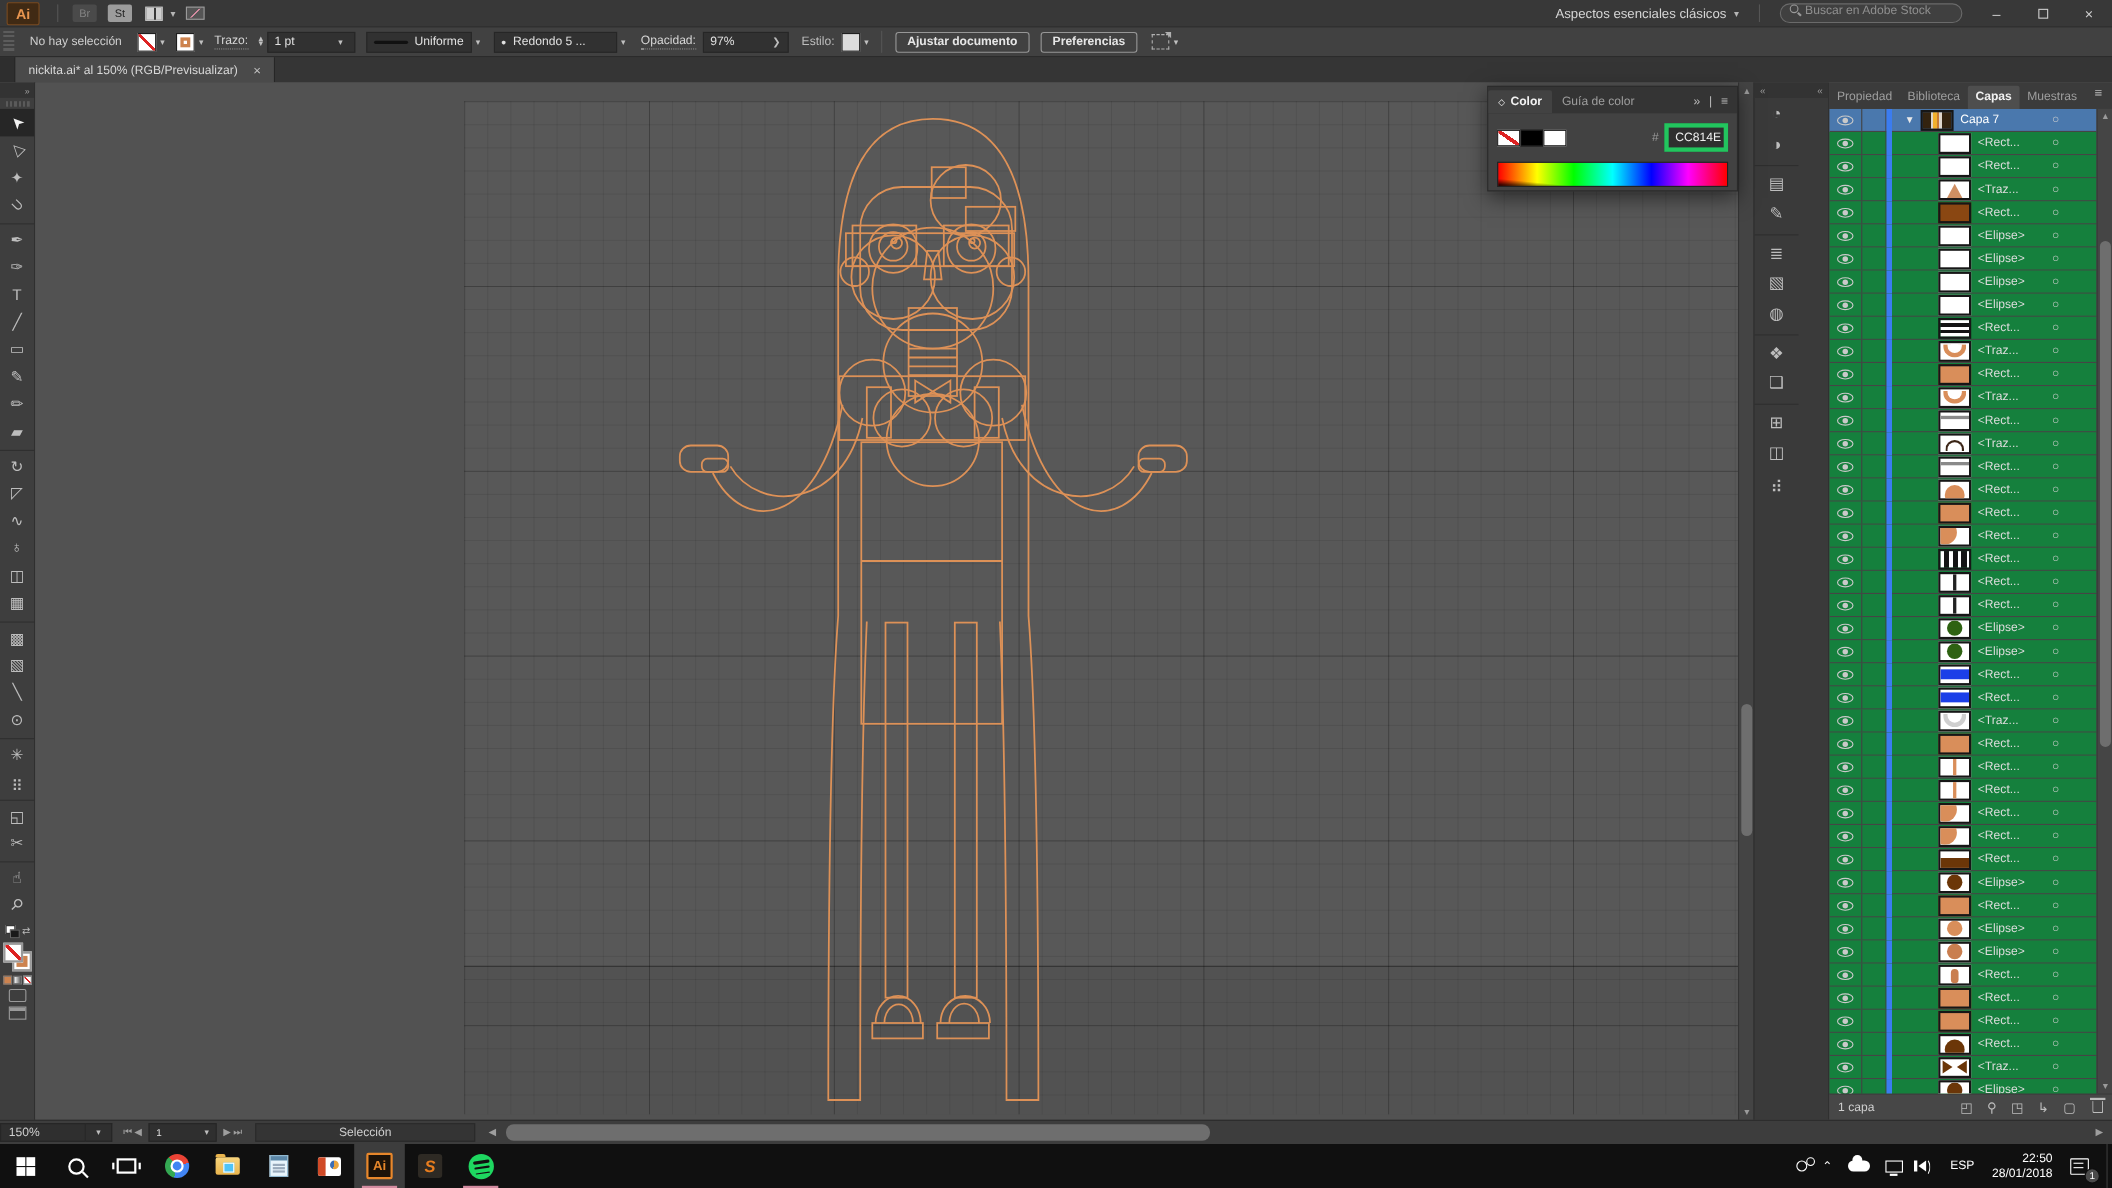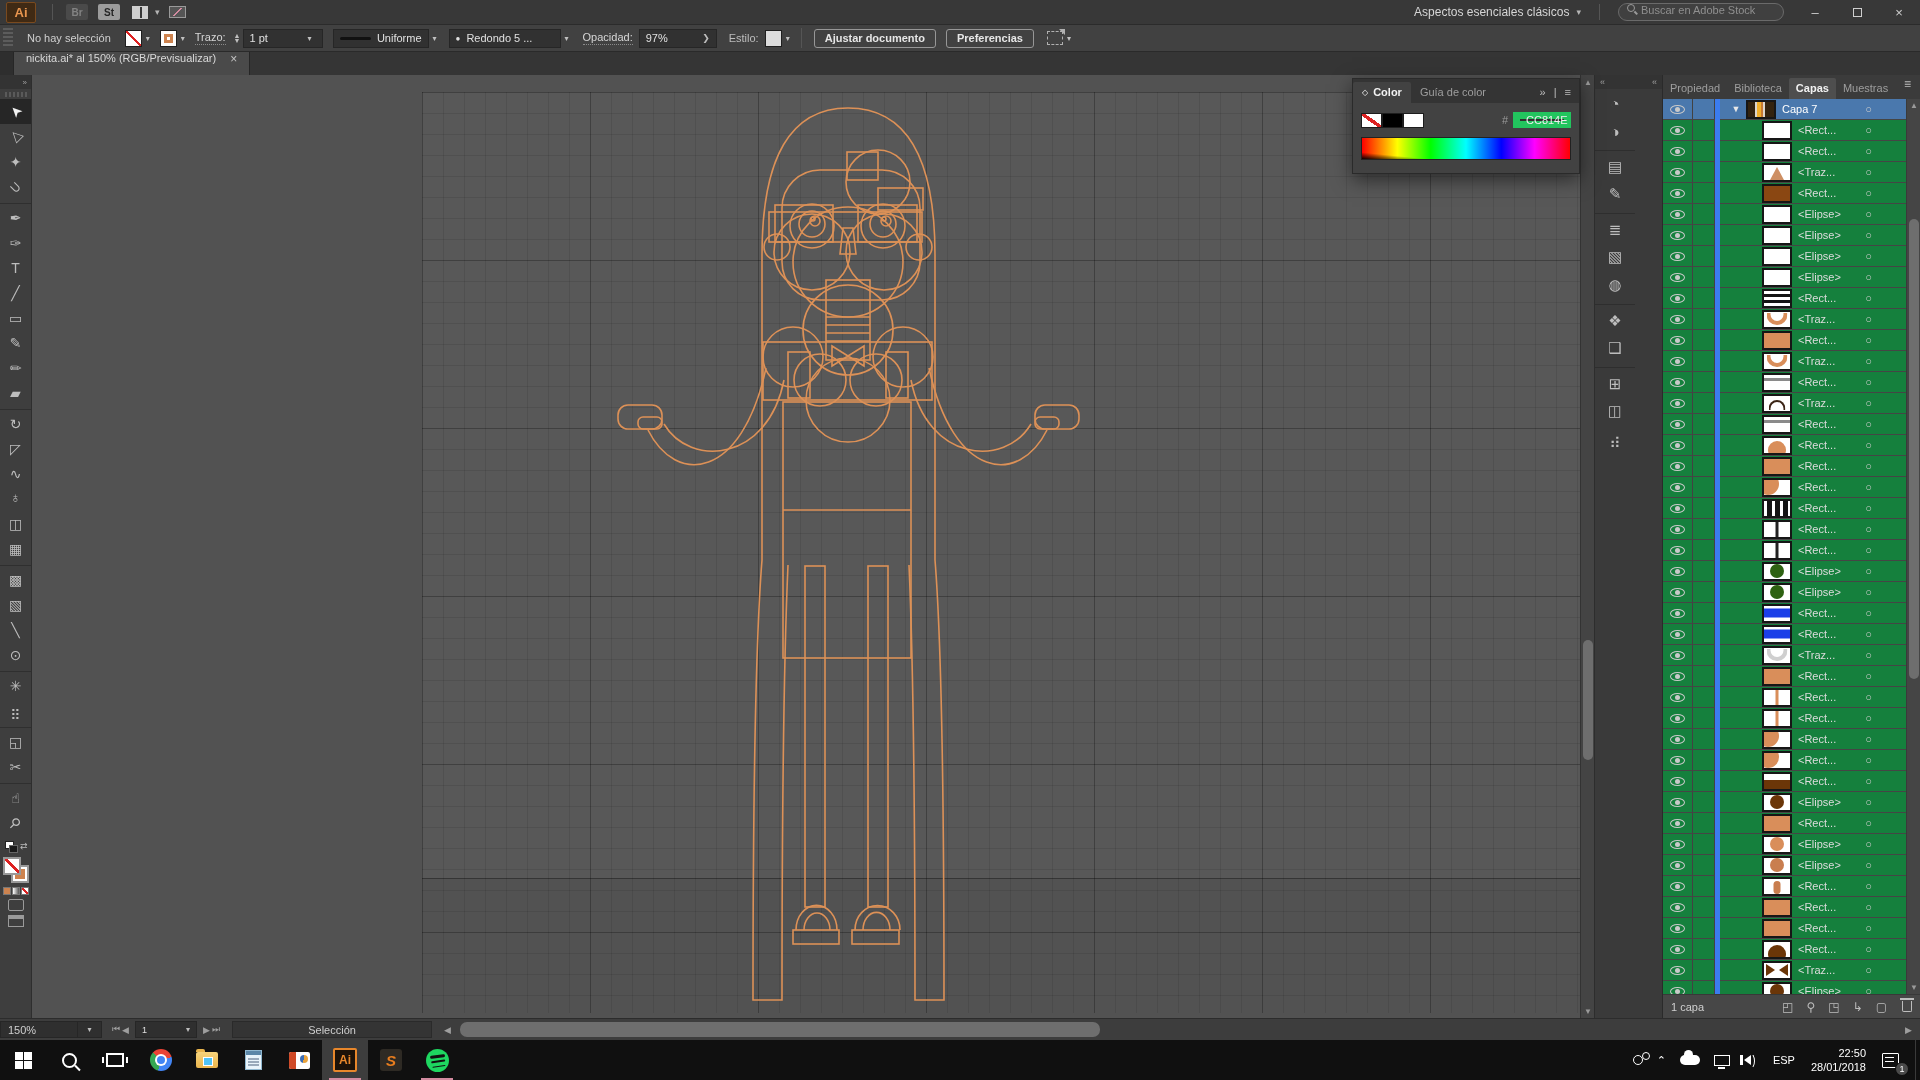--- a/index.html
+++ b/index.html
@@ -5,21 +5,21 @@
   *{margin:0;padding:0;box-sizing:border-box}
   html,body{width:1920px;height:1080px;overflow:hidden;background:#000;
     font-family:"Liberation Sans","DejaVu Sans",sans-serif;-webkit-font-smoothing:antialiased}
   .app{position:absolute;inset:0;background:#3a3a3a;color:#d6d6d6}
 
   
   .titlebar{position:absolute;left:0;top:0;width:1920px;height:25px;background:#383838;display:flex;align-items:center;font-size:12px;border-bottom:1px solid #2b2b2b}
   .ai-logo{width:30px;height:21px;margin:0 8px 0 6px;background:#402a14;border:1px solid #7a4a1f;color:#e8954f;font-weight:bold;font-size:13px;display:flex;align-items:center;justify-content:center;border-radius:2px}
   .menu-item{padding:0 11px;height:25px;display:flex;align-items:center;color:#dcdcdc;cursor:default}
   .tb-sep{width:1px;height:16px;background:#555;margin:0 8px}
-  .mini-app{width:22px;height:16px;border-radius:2px;display:flex;align-items:center;justify-content:center;font-size:10px;font-weight:bold;margin:0 5px}
+  .mini-app{width:22px;height:16px;border-radius:2px;display:flex;align-items:center;justify-content:center;font-size:10px;font-weight:normal;margin:0 5px}
   .mini-br{background:#4a4a4a;color:#838383}
   .mini-st{background:#9c9c9c;color:#252525}
   .arrange-icon{width:16px;height:13px;margin:0 7px;background:linear-gradient(90deg,#cfcfcf 0 7px,#383838 7px 9px,#cfcfcf 9px 16px);border:1px solid #cfcfcf}
   .gpu-icon{width:17px;height:12px;border:1px solid #9a9a9a;margin:0 9px;position:relative;background:#555}
   .gpu-icon::after{content:"";position:absolute;inset:1px;background:linear-gradient(135deg,transparent 45%,#d38ba0 45% 55%,transparent 55%)}
   .titlebar-right{margin-left:auto;display:flex;align-items:center;height:25px}
   .workspace{display:flex;align-items:center;gap:7px;color:#d6d6d6;padding:0 10px}
   .chev{font-size:9px;color:#b5b5b5}
   .search-stock{width:166px;height:18px;border:1px solid #6a6a6a;border-radius:9px;background:#404040;display:flex;align-items:flex-start;padding:0 8px;gap:6px;margin:0 10px}
   .mag{width:8px;height:8px;border:1.5px solid #9a9a9a;border-radius:50%;position:relative;flex:none}
@@ -41,21 +41,21 @@
   .field{background:#313131;border:1px solid #262626;height:19px;display:flex;align-items:center;padding:0 6px;gap:6px;color:#e0e0e0}
   .linepreview{width:34px;height:3px;background:#111;border-radius:2px}
   .cbtn{border:1px solid #979797;border-radius:3px;height:19px;display:flex;align-items:center;padding:0 10px;margin:0 5px;color:#e6e6e6;font-weight:bold;font-size:11px;white-space:nowrap}
   .vline-sep{width:1px;height:20px;background:#555;margin:0 7px}
   .bbox-icon{width:16px;height:14px;border:1px dashed #b0b0b0;position:relative;margin-left:8px}
   .bbox-icon::after{content:"";position:absolute;right:-3px;top:-3px;width:6px;height:6px;background:#b0b0b0;clip-path:polygon(0 0,100% 0,100% 100%)}
 
   
   .tabstrip{position:absolute;left:0;top:52px;width:1920px;height:23px;background:#353535;display:flex;align-items:flex-end}
   .tab-notch{width:14px;height:23px;background:#2e2e2e;border-right:1px solid #262626}
-  .doctab{height:23px;background:#4a4a4a;display:flex;gap:14px;padding:0 12px;font-size:11px;color:#d8d8d8;border-right:1px solid #262626}
+  .doctab{height:23px;background:#4a4a4a;display:flex;align-items:center;gap:14px;padding:0 12px;font-size:11px;color:#d8d8d8;border-right:1px solid #262626}
   .tab-close{color:#c3c3c3;font-size:12px}
 
   
   .main{position:absolute;left:0;top:75px;width:1920px;height:943px;background:#535353}
 
   
   .toolbar{position:absolute;left:0;top:0;width:32px;height:943px;background:#3e3e3e;border-right:1px solid #2e2e2e;display:flex;flex-direction:column;align-items:center;overflow:hidden}
   .tb-head{width:100%;height:14px;background:#333;color:#9f9f9f;font-size:8px;display:flex;align-items:center;justify-content:flex-end;padding:0 4px}
   .tb-grip{width:22px;height:5px;margin:3px 0 2px;background:repeating-linear-gradient(90deg,#5a5a5a 0 2px,transparent 2px 4px)}
   .tool{width:32px;height:25px;display:flex;align-items:center;justify-content:center;color:#bdbdbd;font-size:14px;position:relative;flex:none}
@@ -163,21 +163,21 @@
   .cp-tab.active{background:#424242;color:#f2f2f2;font-weight:bold;border-radius:2px 2px 0 0}
   .cp-right{margin-left:auto;display:flex;gap:8px;padding:0 8px 5px;color:#bdbdbd;font-size:11px}
   .cp-body{padding:9px 8px 0}
   .cp-row{display:flex;align-items:center}
   .cp-sw{width:21px;height:15px;border:1px solid #1d1d1d;flex:none}
   .cp-none{background:#fff;position:relative;overflow:hidden}
   .cp-none::after{content:"";position:absolute;inset:0;background:linear-gradient(to top right,transparent 42%,#d22 42% 58%,transparent 58%)}
   .cp-black{background:#000}.cp-white{background:#fff}
   .cp-hex{margin-left:auto;display:flex;align-items:center;gap:5px}
   .cp-hash{color:#9a9a9a;font-size:11px}
-  .cp-hexfield{width:58px;height:16px;background:#2f2f2f;border:7px solid #22c55e;color:#efefef;font-size:11px;display:flex;align-items:center;padding:0 6px}
+  .cp-hexfield{width:58px;height:26px;background:#2f2f2f;border:4px solid #22c55e;color:#efefef;font-size:11px;display:flex;align-items:center;padding:0 6px}
   .spectrum{margin-top:9px;height:23px;border:1px solid #222;background:
     linear-gradient(to top right,rgba(0,0,0,.95),transparent 16%),
     linear-gradient(to right,#f00,#ff0 17%,#0f0 33%,#0ff 50%,#00f 67%,#f0f 83%,#f00)}
 
   
   .statusbar{position:absolute;left:0;top:1018px;width:1920px;height:22px;background:#3d3d3d;border-top:1px solid #2c2c2c;display:flex;align-items:center;font-size:11px;color:#cfcfcf}
   .sb-zoom{width:78px;height:17px;background:#2f2f2f;border:1px solid #262626;display:flex;align-items:center;padding:0 7px}
   .sb-chev{width:24px;height:17px;background:#2f2f2f;border:1px solid #262626;border-left:none;display:flex;align-items:center;justify-content:center;font-size:8px;color:#bdbdbd}
   .sb-nav{display:flex;align-items:center;gap:2px;margin-left:10px;color:#9e9e9e;font-size:9px}
   .sb-ab{width:62px;height:17px;background:#2f2f2f;border:1px solid #262626;display:flex;align-items:center;justify-content:space-between;padding:0 6px;margin:0 4px;color:#e0e0e0}

